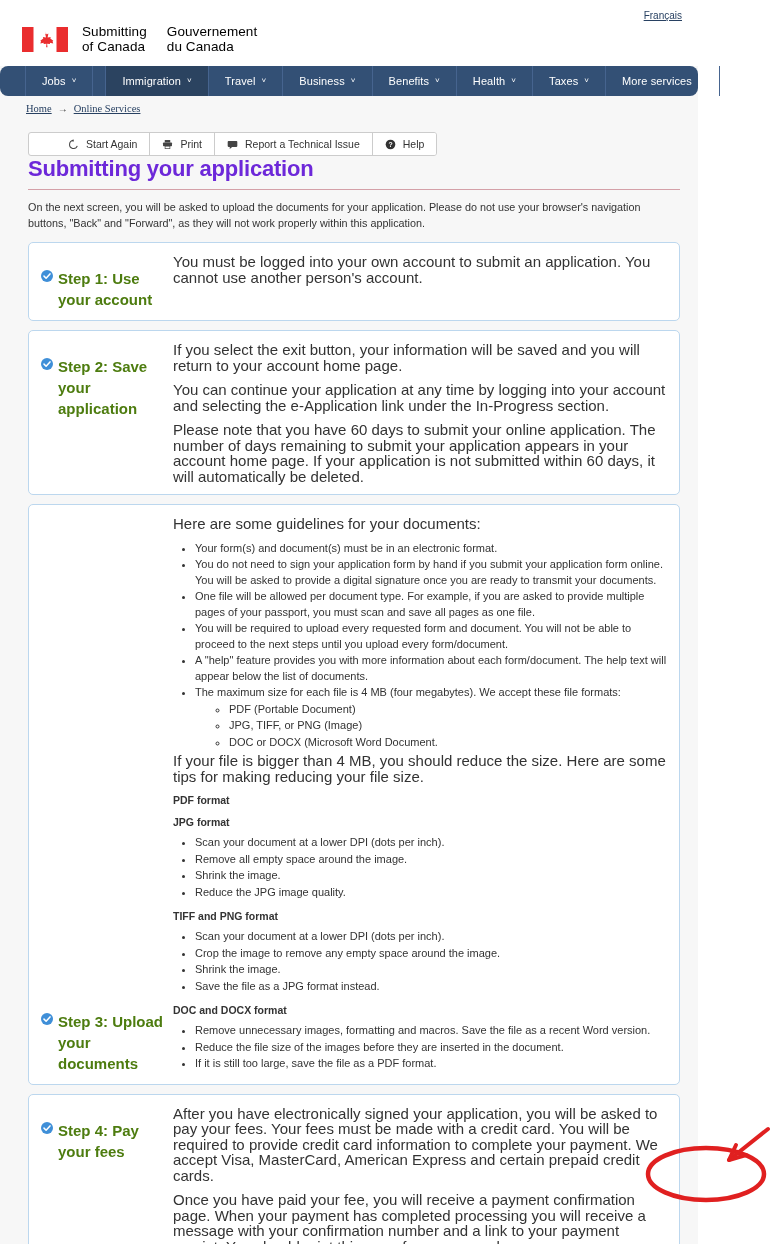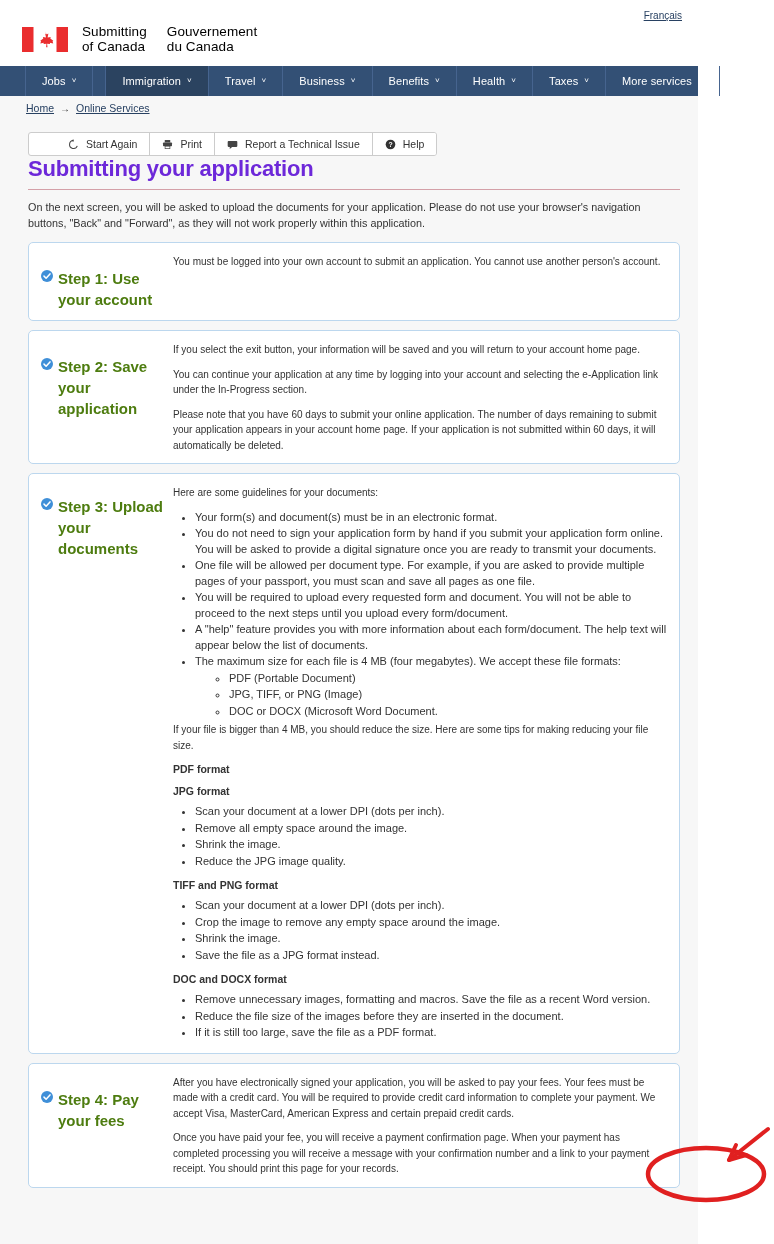--- a/index.html
+++ b/index.html
@@ -51,20 +51,21 @@
     font-weight: 400;
     letter-spacing: .1px;
   }
   
   .navbar {
     display: flex;
     background: #335075;
     height: 30px;
     padding-left: 26px;
     font-size: 11px;
+    border-radius: 8px;
   }
   .navitem {
     color: #ffffff;
     display: flex;
     align-items: center;
     justify-content: center;
     padding: 0 16px;
     border-right: 1px solid #46648f;
     border-left: 1px solid #46648f;
     margin-left: -1px;
@@ -87,20 +88,21 @@
     color: #284162;
     display: flex;
     align-items: center;
     gap: 6px;
     height: 24px;
   }
   .breadcrumb a {
     color: #284162;
     text-decoration: underline;
     cursor: pointer;
+    font-family: Liberation Serif, serif;
   }
   .bc-arrow { font-size: 10px; color: #333; }
   
   .toolbar {
     display: flex;
     margin: 12px 0 0 28px;
     border: 1px solid #ccc;
     border-radius: 3px;
     overflow: hidden;
     width: fit-content;
@@ -150,41 +152,41 @@
     padding: 9px 12px 10px 12px;
     margin-bottom: 9px;
   }
   .panel-label {
     width: 132px;
     flex: 0 0 132px;
     display: flex;
     align-items: flex-start;
     padding-top: 16px;
   }
-  .panel-label.align-top { padding-top: 13px; }
+  .panel-label.align-top { padding-top: 13px; align-items: flex-end; }
   .step-head {
     font-size: 15px;
     font-weight: bold;
     color: #4d7c0f;
     line-height: 21px;
     position: relative;
     padding-left: 17px;
   }
   .check-icon {
     position: absolute;
     left: 0; top: 2px;
     width: 12px; height: 12px;
   }
   .panel-body {
     flex: 1;
     padding-top: 2px;
     min-width: 0;
   }
   .panel-body p {
-    font-size: 10px;
+    font-size: 15px;
     line-height: 15.5px;
     color: #333;
     margin-bottom: 9px;
   }
   .panel-body p:last-child { margin-bottom: 0; }
   .panel-body h3 {
     font-size: 10.5px;
     font-weight: bold;
     color: #333;
     margin: 10px 0 7px 0;

